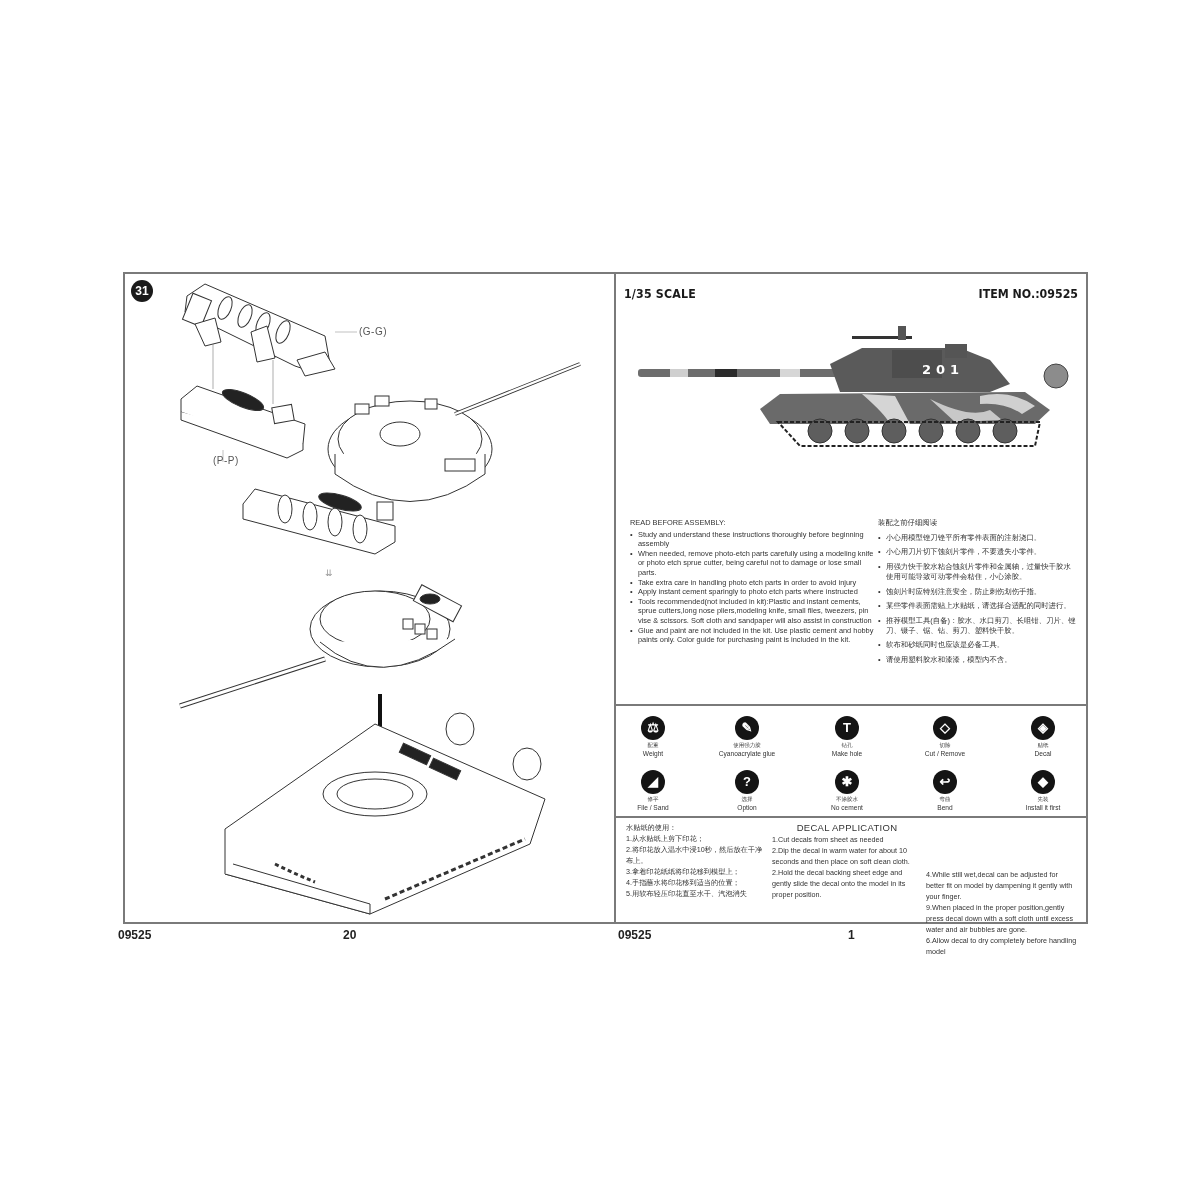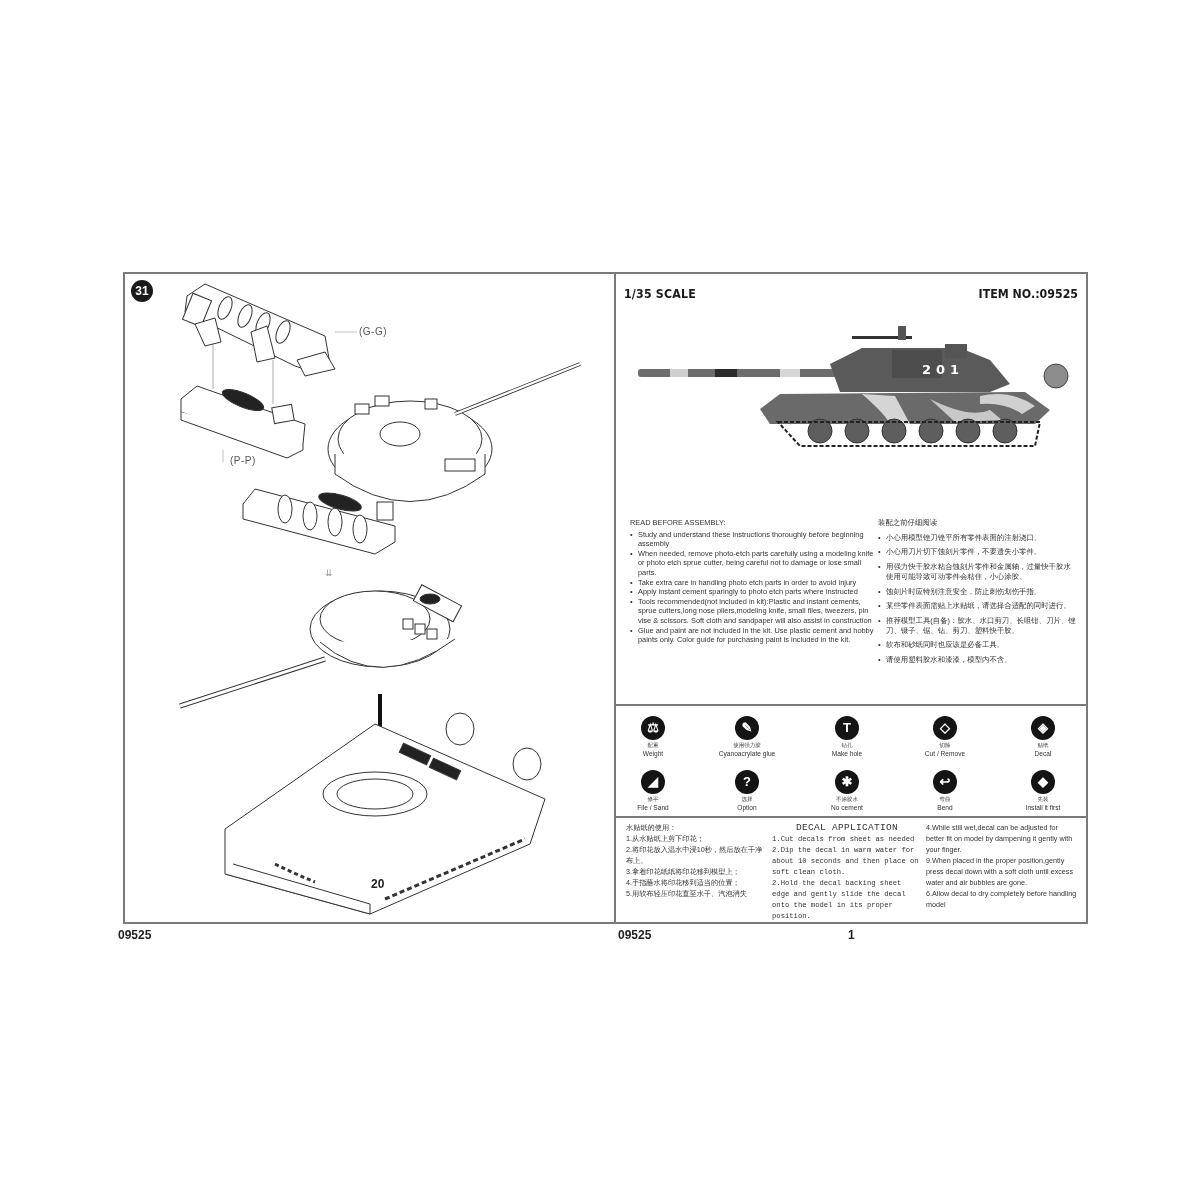--- a/index.html
+++ b/index.html
@@ -34,22 +34,22 @@
   .cn .bullet { margin-bottom:5.2px; }
 
   .icons-sec { position:absolute; left:0; top:432px; width:470px; height:110px; border-bottom:2px solid #7a7a7a; }
   .icon-cell { position:absolute; width:90px; text-align:center; font-size:6.6px; color:#333; line-height:7.5px; }
   .icon-circle { width:24px; height:24px; border-radius:50%; background:#141414; margin:0 auto 2px; display:flex; align-items:center; justify-content:center; color:#fff; font-size:13px; font-weight:bold; }
   .icon-cn { font-size:5.5px; color:#444; }
 
   .decal-sec { position:absolute; left:0; top:544px; width:470px; height:100px; font-size:7.2px; line-height:11px; color:#333; }
   .decal-col { position:absolute; top:4px; }
   .decal-col.cn { left:10px; width:140px; }
-  .decal-col.mid { left:156px; width:150px;font-family:Liberation Mono, monospace; }
-  .decal-col.right { left:310px; width:152px; }
+  .decal-col.mid { left:156px; width:150px; }
+  .decal-col.right { left:310px; width:152px;margin-top:47px; }
   .decal-title { font-size:9.5px; text-align:center; margin-bottom:1px; letter-spacing:0.3px; }
 </style>
 </head>
 <body>
 
 <div class="page" id="left-page">
   <div class="step-badge">31</div>
 
   <svg class="drawing" width="468" height="648" viewBox="0 0 468 648">
     <g fill="#fff" stroke="#333" stroke-width="1">
@@ -127,24 +127,24 @@
         <rect x="305" y="490" width="30" height="10" fill="#222" transform="rotate(25 320 495)"></rect>
         <ellipse cx="335" cy="455" rx="14" ry="16"></ellipse>
         <ellipse cx="402" cy="490" rx="14" ry="16"></ellipse>
         <path d="M150 590 Q170 600 190 608" stroke-dasharray="4 3" stroke-width="3"></path>
         <path d="M260 625 L400 565" stroke-dasharray="5 3" stroke-width="3"></path>
       </g>
     </g>
   </svg>
 
   <span class="part-label" style="left:234px;top:52px;">(G-G)</span>
-  <span class="part-label" style="left:105px;top:181px;">(P-P)</span>
+  <span class="part-label" style="left:88px;top:181px;">(P-P)</span>
 </div>
 <div class="footer-num" style="left:118px;top:928px;">09525</div>
-<div class="footer-num" style="left:343px;top:877px;margin-left:28px;">20</div>
+<div class="footer-num" style="left:343px;top:928px;">20</div>
 
 <div class="page" id="right-page">
   <div class="scale-lbl">1/35 SCALE</div>
   <div class="item-lbl">ITEM NO.:09525</div>
 
   <svg class="tank-illus" width="440" height="140" viewBox="0 0 440 140">
 
     <rect x="8" y="55" width="200" height="8" rx="3" fill="#6d6d6d"></rect>
     <rect x="40" y="55" width="18" height="8" fill="#cfcfcf"></rect>
     <rect x="85" y="55" width="22" height="8" fill="#2b2b2b"></rect>

